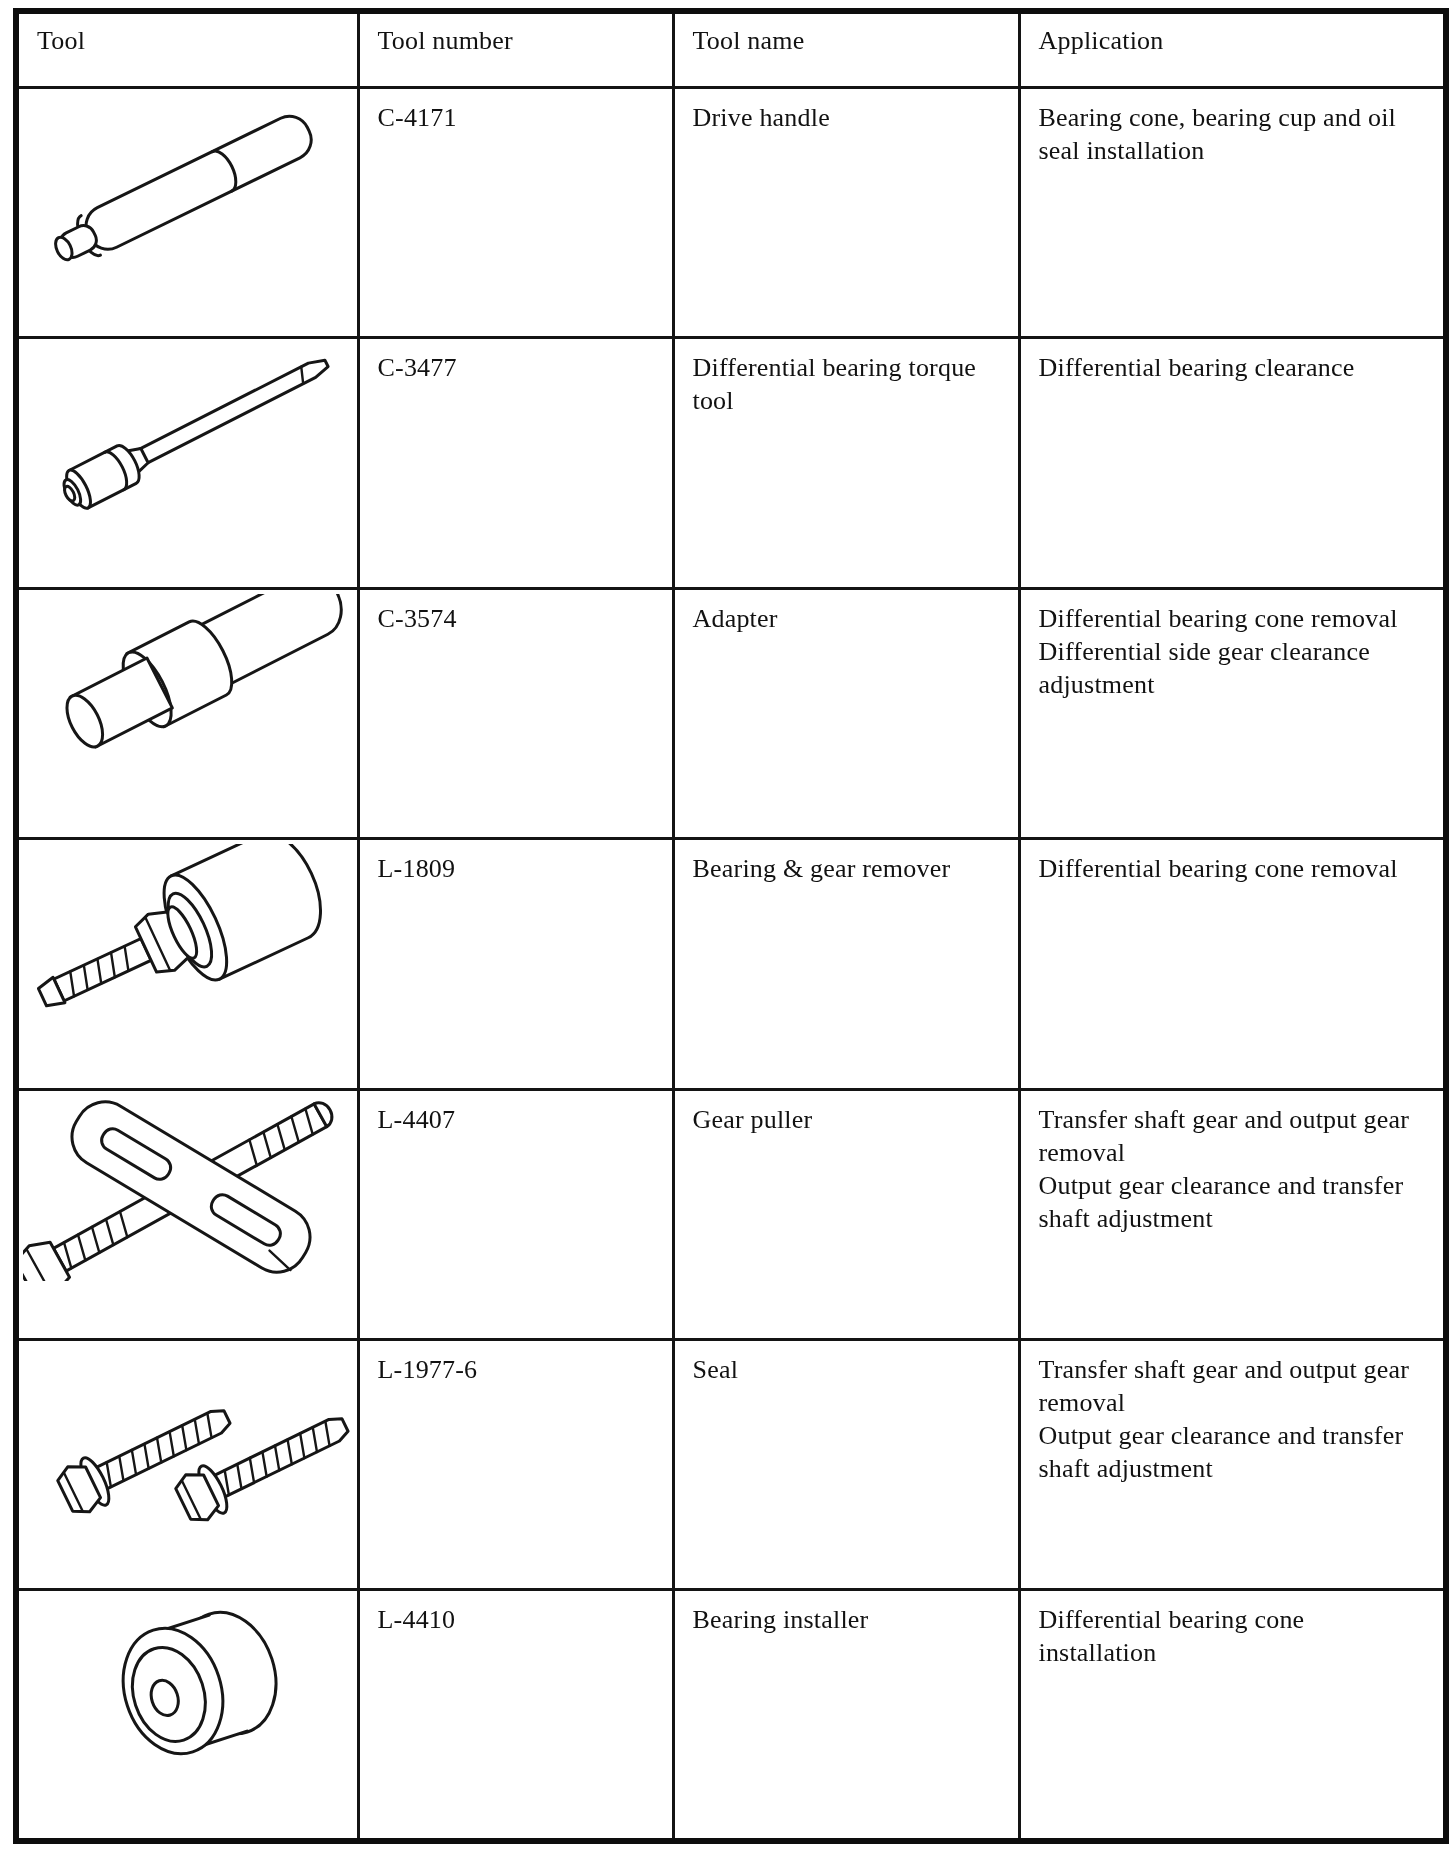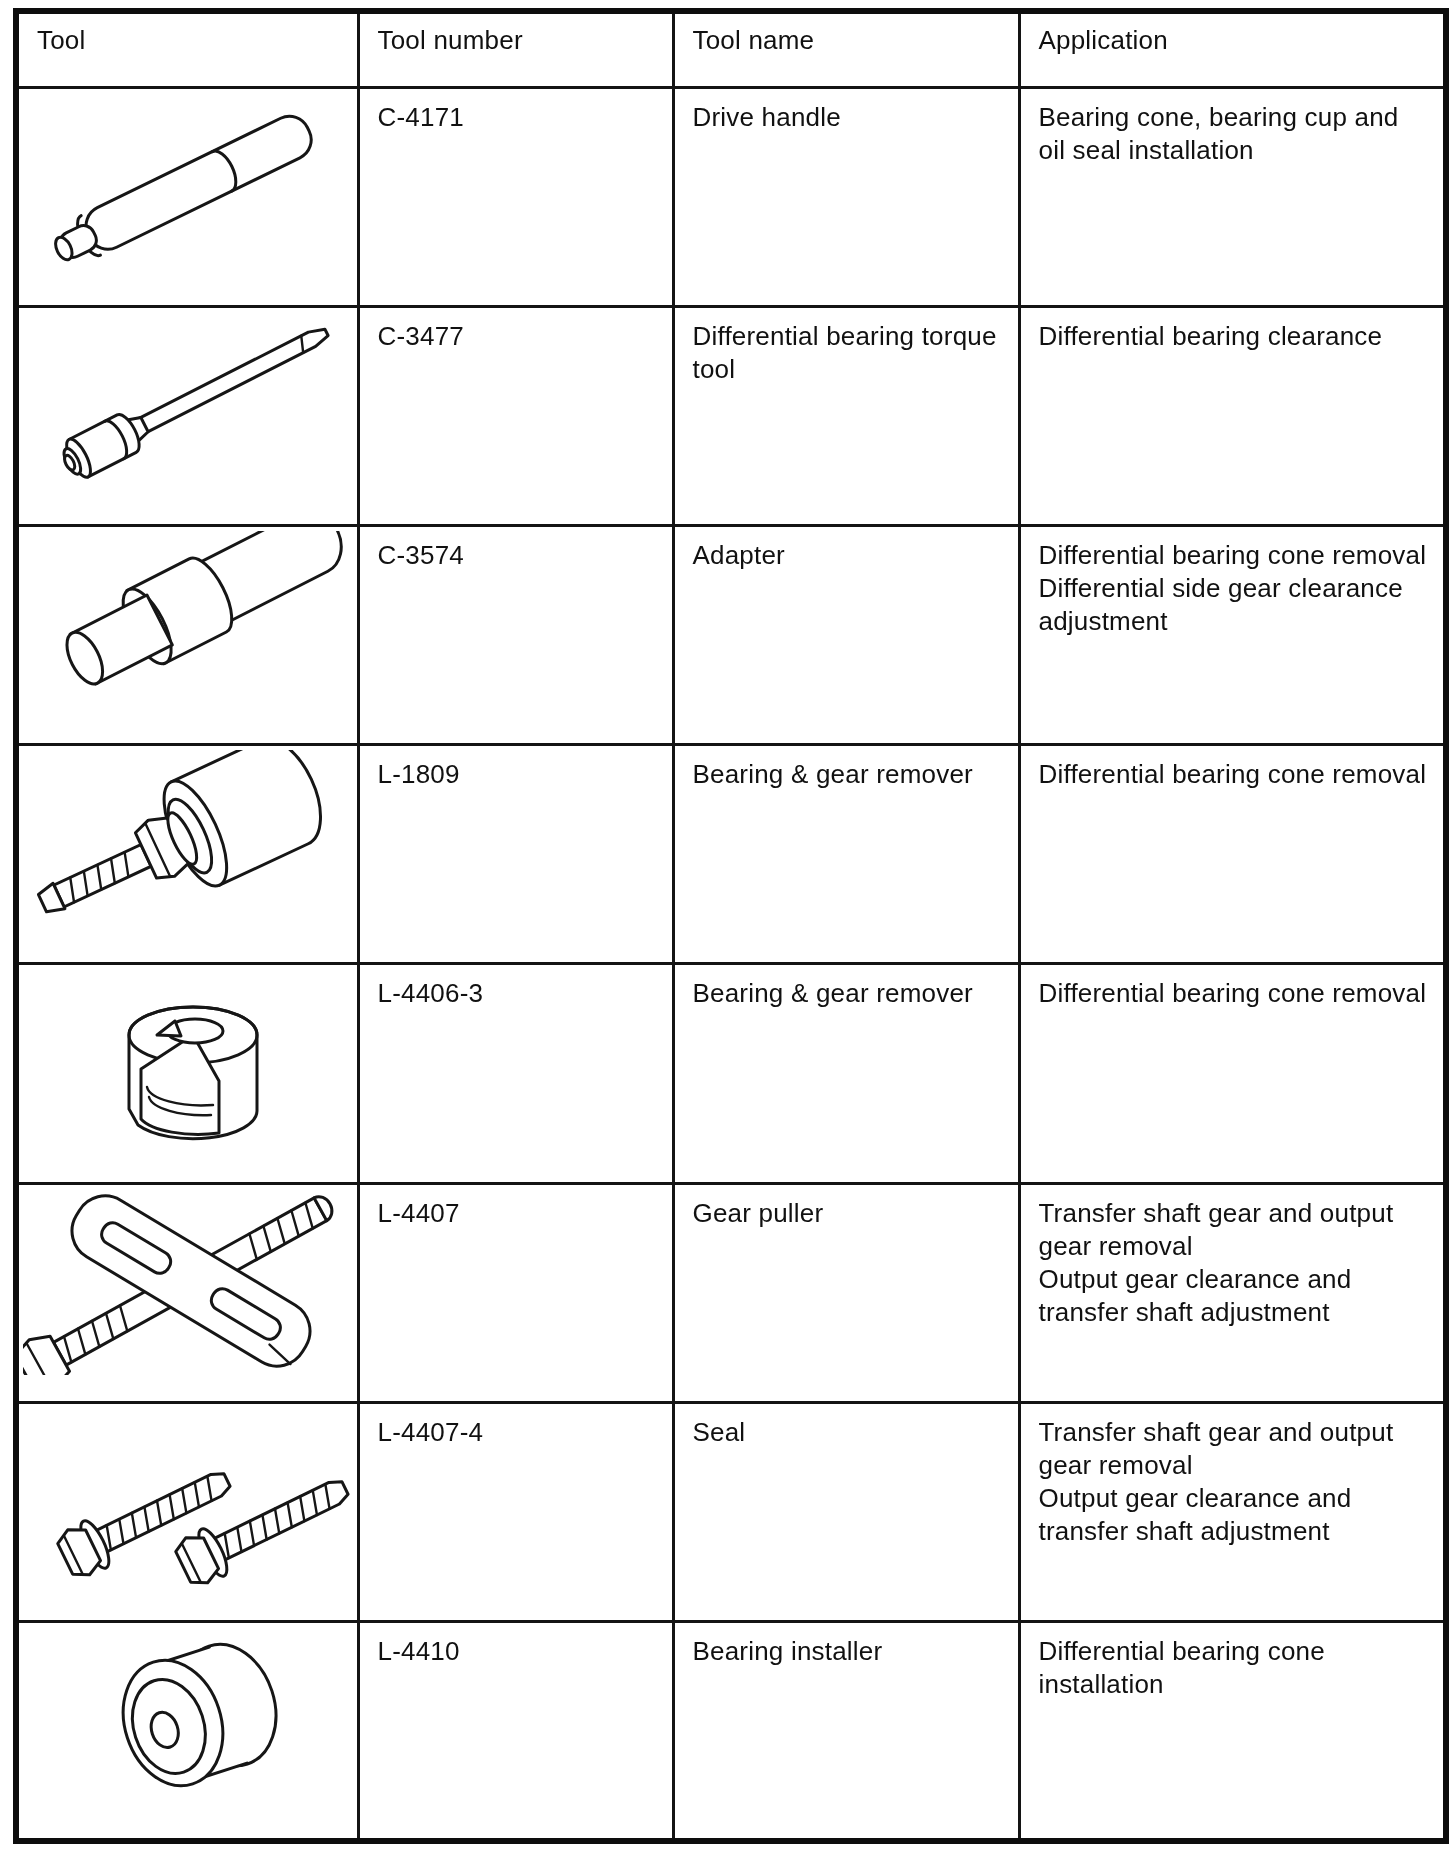--- a/index.html
+++ b/index.html
@@ -1,18 +1,18 @@
 <!DOCTYPE html>
 <html><head>
 <meta charset="utf-8">
 <style>
   html,body{margin:0;padding:0;background:#e8e8e8;}
   .page{
     position:relative;width:1456px;height:1850px;background:#ffffff;
-    font-family:Liberation Sans, sans-serif;color:#111;overflow:hidden;
+    font-family:Liberation Serif, serif;color:#111;overflow:hidden;
   }
   table.tools{
     position:absolute;left:13px;top:8px;width:1430px;height:1836px;
     border-collapse:collapse;table-layout:fixed;background:#fff;
     border:6px solid #0d0d0d;
   }
   col.c1{width:342px}col.c2{width:315px}col.c3{width:346px}col.c4{width:427px}
   th,td{
     border:3px solid #141414;vertical-align:top;text-align:left;
     padding:12px 16px 8px 18px;font-weight:400;
@@ -119,35 +119,20 @@
               <path class="tt" d="M109,-29 L109,29"></path>
               <ellipse class="t" cx="136" cy="0" rx="9" ry="28"></ellipse>
             </g>
           </svg>
         </td>
         <td>L-1809</td>
         <td>Bearing &amp; gear remover</td>
         <td class="app">Differential bearing cone removal</td>
       </tr>
 
-      <tr>
-        <td class="pic">
-          <svg class="tool" width="330" height="186" viewBox="0 0 330 186">
-            <path class="t" d="M106,66 A64,28 0 0 1 234,66 L234,142 A64,28 0 0 1 115,156 L106,140 Z"></path>
-            <ellipse class="tn" cx="170" cy="66" rx="64" ry="28"></ellipse>
-            <path class="t" d="M170,66 L118,100 L118,150 A60,22 0 0 0 196,164 L196,112 Z"></path>
-            <path class="tt" d="M126,128 A55,20 0 0 0 188,146 M124,118 A55,20 0 0 0 190,136"></path>
-            <ellipse class="t" cx="172" cy="62" rx="28" ry="12"></ellipse>
-            <path class="t" d="M152,52 L134,66 L158,67 Z"></path>
-          </svg>
-        </td>
-        <td>L-4406-3</td>
-        <td>Bearing &amp; gear remover</td>
-        <td class="app">Differential bearing cone removal</td>
-      </tr>
 
       <tr>
         <td class="pic">
           <svg class="tool" width="330" height="186" viewBox="0 0 330 186">
             <g transform="translate(168,92) rotate(-29)">
               <rect class="t" x="-150" y="-13" width="298" height="26"></rect>
               <path class="tt" d="M-138,-13 l-6,26 M-122,-13 l-6,26 M-106,-13 l-6,26 M-90,-13 l-6,26 M-74,-13 l-6,26 M74,-13 l-6,26 M90,-13 l-6,26 M106,-13 l-6,26 M122,-13 l-6,26 M138,-13 l-6,26"></path>
               <path class="t" d="M-190,-20 L-170,-27 L-150,-20 L-150,20 L-170,27 L-190,20 Z"></path>
               <path class="tt" d="M-174,-25 L-174,25"></path>
               <path class="t" d="M148,-13 a11,13 0 0 1 0,26 Z"></path>
@@ -178,21 +163,21 @@
             </g>
             <g transform="translate(162,158) rotate(-26)">
               <path class="t" d="M38,-12 L166,-12 L178,-7 L178,7 L166,12 L38,12 Z"></path>
               <path class="tt" d="M50,-12 l-7,24 M64,-12 l-7,24 M78,-12 l-7,24 M92,-12 l-7,24 M106,-12 l-7,24 M120,-12 l-7,24 M134,-12 l-7,24 M148,-12 l-7,24 M162,-12 l-7,24"></path>
               <ellipse class="t" cx="31" cy="0" rx="9" ry="26"></ellipse>
               <path class="t" d="M-2,-17 L13,-25 L29,-17 L29,17 L13,25 L-2,17 Z"></path>
               <path class="tt" d="M7,-21 L7,21"></path>
             </g>
           </svg>
         </td>
-        <td>L-4407-4</td>
+        <td>L-1977-6</td>
         <td>Seal</td>
         <td class="app">Transfer shaft gear and output gear removal
 Output gear clearance and transfer shaft adjustment</td>
       </tr>
 
       <tr class="dashTop">
         <td class="pic">
           <svg class="tool" width="330" height="186" viewBox="0 0 330 186">
             <g transform="translate(150,96) rotate(-18)">
               <ellipse class="t" cx="58" cy="0" rx="46" ry="62"></ellipse>

